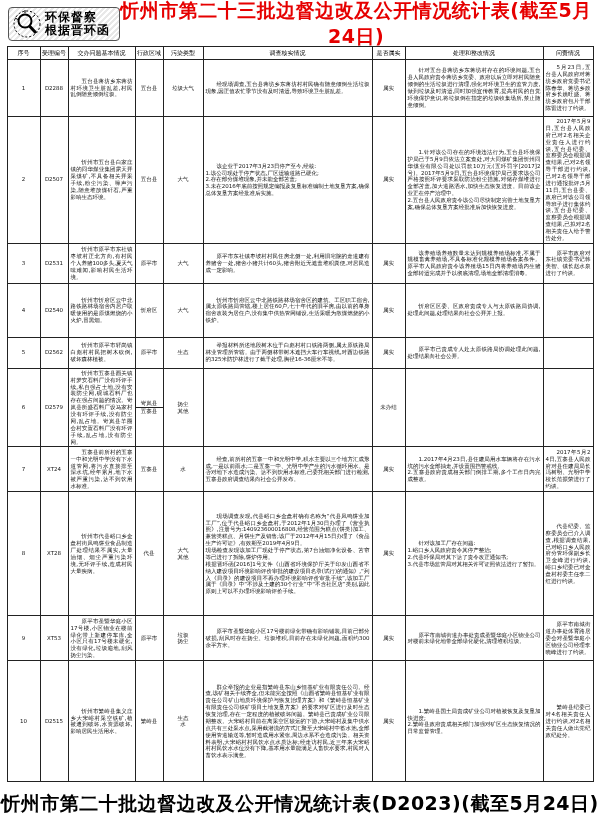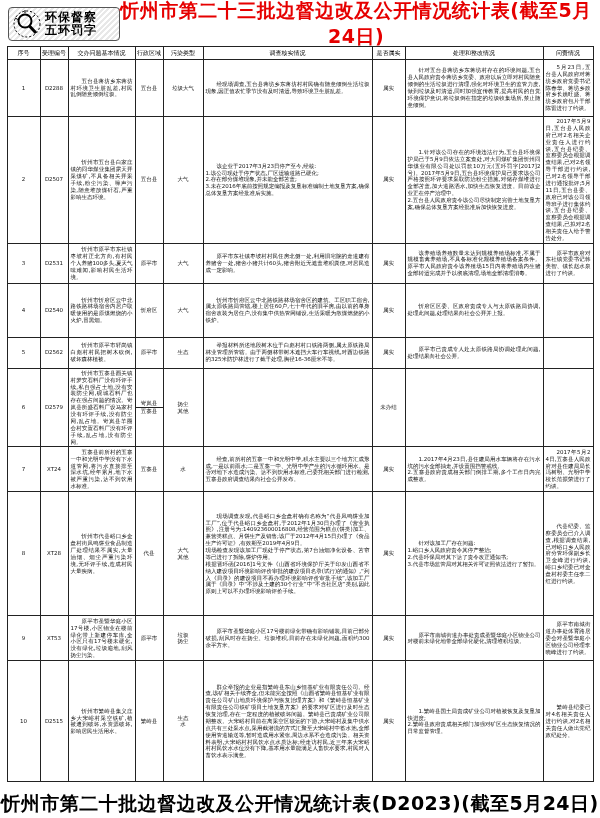--- a/index.html
+++ b/index.html
@@ -41,21 +41,21 @@
           <circle cx="15" cy="15" r="13" stroke-width="1" stroke-dasharray="2 2"></circle>
           <circle cx="13" cy="12" r="6.5" stroke-width="2"></circle>
           <line x1="17.5" y1="17" x2="24" y2="24" stroke-width="3"></line>
           <line x1="13" y1="1" x2="13" y2="4" stroke-width="1"></line>
           <line x1="3" y1="9" x2="6" y2="10.5" stroke-width="1"></line>
           <line x1="23" y1="6" x2="20.5" y2="8" stroke-width="1"></line>
         </g>
       </svg>
       <div class="logo-text">
         <div>环保督察</div>
-        <div>五环罚字</div>
+        <div>根据晋环函</div>
       </div>
     </div>
     <div class="title1">忻州市第二十三批边督边改及公开情况统计表(截至5月24日)</div>
   </div>
 
   <table>
     <colgroup>
       <col style="width:33px">
         <col style="width:28px">
         <col style="width:67px">

